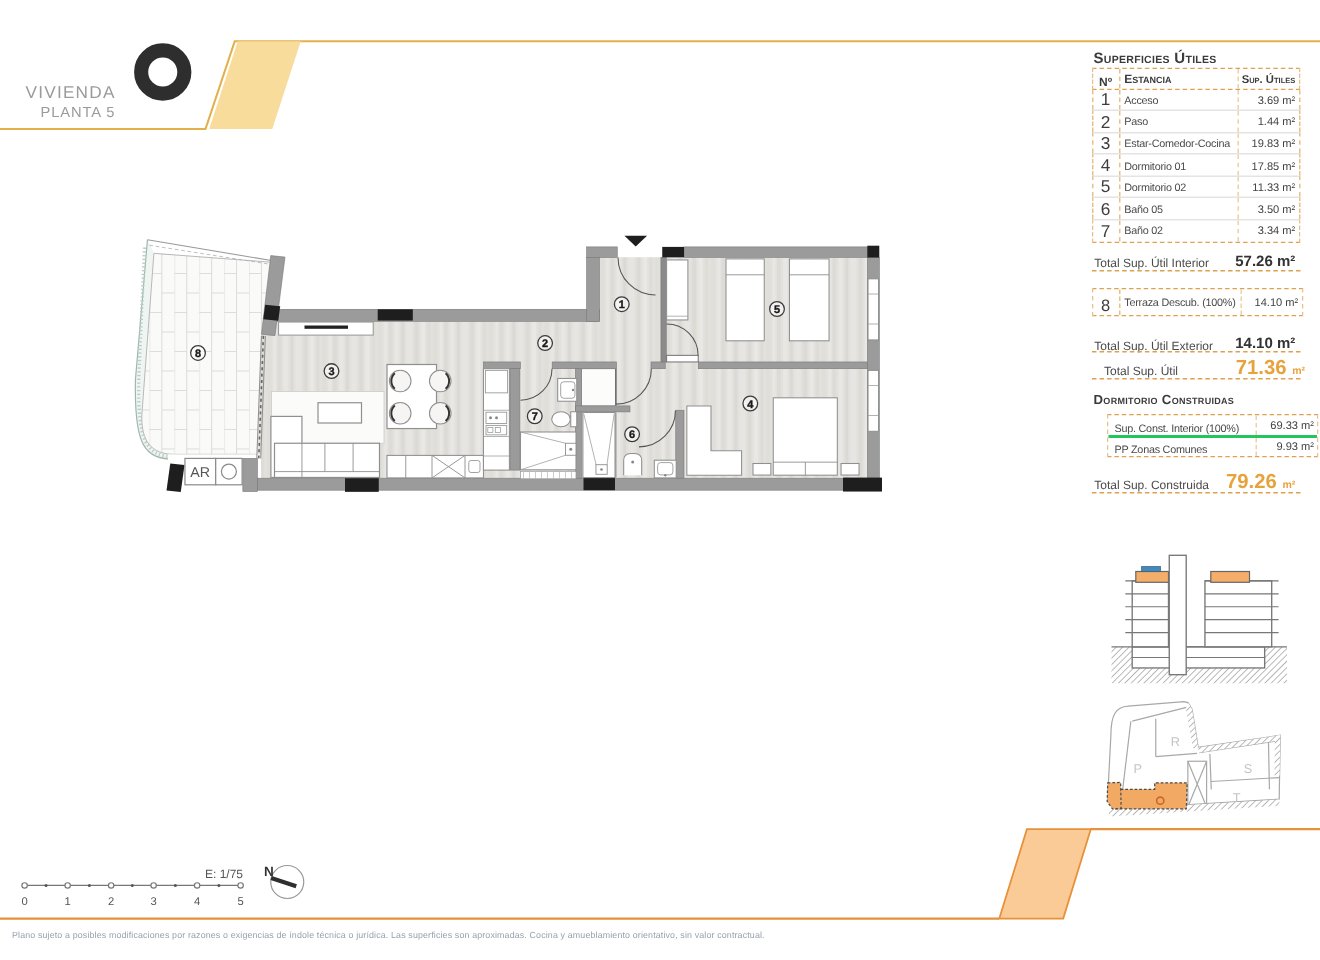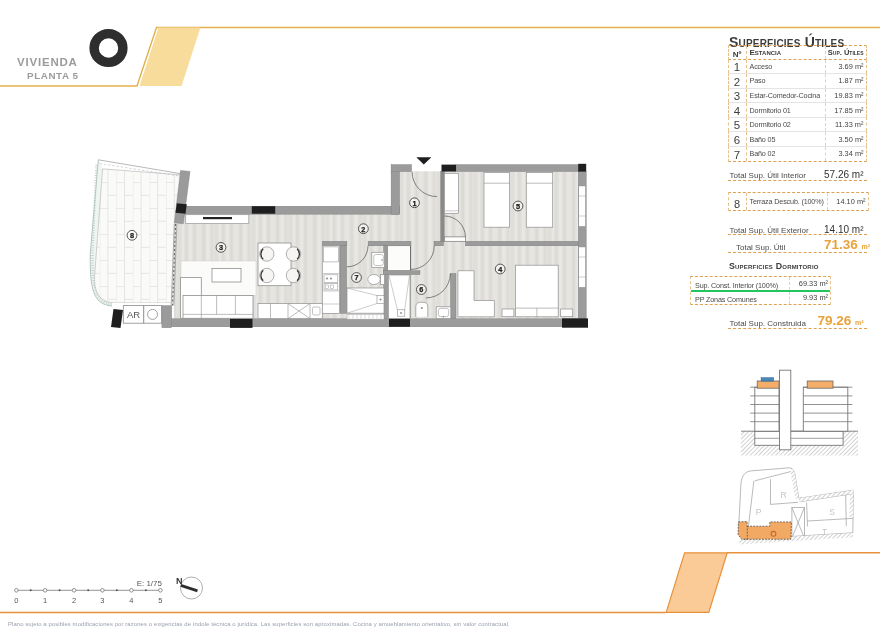--- a/index.html
+++ b/index.html
@@ -4,28 +4,28 @@
 html,body{margin:0;padding:0}
 #page{position:relative;width:880px;height:640px;background:#fff;font-family:"Liberation Sans",sans-serif;overflow:hidden}
 .abs{position:absolute}
 .sc{font-variant:small-caps;font-weight:bold;color:#3b3b3b}
 .row{display:flex;align-items:flex-end}
 .num{width:17px;text-align:center;font-size:11.5px;color:#3d3d3d}
 .nam{flex:1;font-size:7.2px;color:#4a4a4a;padding-left:3px;white-space:nowrap;letter-spacing:-0.15px;overflow:hidden}
 .val{font-size:7.4px;color:#3f3f3f;text-align:right;padding-right:2px;width:38px;border-left:1px dashed #ecd2a8;align-self:stretch;display:flex;align-items:center;justify-content:flex-end;white-space:nowrap}
 .dash{border-top:1px dashed #dfa050}
 .tot{font-size:8px;color:#4a4a4a}
-.big{font-size:10px;font-weight:normal;color:#333}
+.big{font-size:10px;font-weight:bold;color:#333}
 .org{color:#e8a23c;font-weight:bold;font-size:13.5px}
 </style></head><body>
 <div id="page">
 
-<div class="abs" style="left:17px;top:55.5px;font-size:11.5px;font-weight:bold;color:#9b9b9b;letter-spacing:0.8px">VIVIENDA</div>
-
-<div class="abs" style="left:27px;top:70px;font-size:9.8px;font-weight:bold;color:#9b9b9b;letter-spacing:0.6px">PLANTA 5</div>
+<div class="abs" style="left:17px;top:55.5px;font-size:11.5px;font-weight:normal;color:#9b9b9b;letter-spacing:0.8px">VIVIENDA</div>
+
+<div class="abs" style="left:27px;top:70px;font-size:9.8px;font-weight:normal;color:#9b9b9b;letter-spacing:0.6px">PLANTA 5</div>
 <svg class="abs" style="left:0;top:0" width="880" height="640">
 <defs>
 <pattern id="wd" width="37" height="200" patternUnits="userSpaceOnUse">
  <rect width="37" height="200" fill="#e3e1dd"></rect>
  <rect x="0" width="2.5" height="200" fill="#dddbd6"></rect>
  <rect x="4" width="3" height="200" fill="#e9e7e3"></rect>
  <rect x="8.5" width="2" height="200" fill="#dbd9d4"></rect>
  <rect x="12" width="4" height="200" fill="#e7e5e1"></rect>
  <rect x="17.5" width="2.5" height="200" fill="#dcdad5"></rect>
  <rect x="21.5" width="3" height="200" fill="#eae8e4"></rect>
@@ -364,40 +364,40 @@
 <circle cx="773.5" cy="533.8" r="2.4" fill="none" stroke="#c96a25" stroke-width="1.1"></circle>
 
 <g font-family="Liberation Sans, sans-serif" font-size="8.5" fill="#c4c4c4" text-anchor="middle">
 <text x="758.5" y="515">P</text>
         <text x="783.5" y="497.5">R</text>
         <text x="832" y="515">S</text>
         <text x="824.5" y="534.5">T</text>
 </g>
 </svg>
 
-<div class="abs sc" style="left:729px;top:33.5px;font-size:14px;letter-spacing:0.2px">Superficies Útiles</div>
+<div class="abs sc" style="left:729px;top:33.5px;font-size:10px;letter-spacing:0.2px">Superficies Útiles</div>
 
 <div class="abs" style="left:727.5px;top:44.5px;width:139px">
 
  <div class="row sc" style="height:13px;border-top:1px dashed #dfa050;border-bottom:1px dashed #dfa050;border-left:1px dashed #e7c08a;border-right:1px dashed #e7c08a;font-size:8px">
   <div style="width:17px;text-align:center">Nº</div>
   <div style="flex:1;padding-left:3px;border-left:1px dashed #e7c08a;height:13px;display:flex;align-items:center">Estancia</div>
   <div style="padding-right:2px;width:38px;border-left:1px dashed #ecd2a8;height:13px;display:flex;align-items:center;justify-content:flex-end;font-size:7.5px;white-space:nowrap">Sup. Útiles</div>
  </div>
 
  <div class="row" style="height:13.6px;border-left:1px dashed #e7c08a;border-right:1px dashed #e7c08a">
         <div class="num">1</div>
         <div class="nam" style="border-left:1px dashed #e7c08a;height:13.6px;display:flex;align-items:center">Acceso</div>
         <div class="val">3.69 m²</div>
       </div>
 
  <div class="row" style="height:13.6px;border-top:1px solid #e4e4e4;border-left:1px dashed #e7c08a;border-right:1px dashed #e7c08a">
         <div class="num">2</div>
         <div class="nam" style="border-left:1px dashed #e7c08a;height:13.6px;display:flex;align-items:center">Paso</div>
-        <div class="val">1.87 m²</div>
+        <div class="val">1.44 m²</div>
       </div>
 
  <div class="row" style="height:13.6px;border-top:1px solid #e4e4e4;border-left:1px dashed #e7c08a;border-right:1px dashed #e7c08a">
         <div class="num">3</div>
         <div class="nam" style="border-left:1px dashed #e7c08a;height:13.6px;display:flex;align-items:center">Estar-Comedor-Cocina</div>
         <div class="val">19.83 m²</div>
       </div>
 
  <div class="row" style="height:13.6px;border-top:1px solid #e4e4e4;border-left:1px dashed #e7c08a;border-right:1px dashed #e7c08a">
         <div class="num">4</div>
@@ -444,23 +444,23 @@
 
 <div class="abs dash" style="left:727.5px;top:234px;width:139px"></div>
 
 <div class="abs row" style="left:734px;top:235px;width:139px;height:17px">
       <div class="tot" style="padding-left:2px">Total Sup. Útil</div>
       <div class="org" style="margin-left:auto;padding-right:3px">71.36 <span style="font-size:7px">m²</span></div>
     </div>
 
 <div class="abs dash" style="left:727.5px;top:252.4px;width:139px"></div>
 
-<div class="abs sc" style="left:729px;top:261px;font-size:8.8px;letter-spacing:0.2px">Superficies Dormitorio</div>
-
-<div class="abs" style="left:690px;top:276.1px;width:139px;border-top:1px dashed #dfa050;border-bottom:1px dashed #dfa050;border-left:1px dashed #e7c08a;border-right:1px dashed #e7c08a">
+<div class="abs sc" style="left:729px;top:261px;font-size:8.8px;letter-spacing:0.2px">Dormitorio Construidas</div>
+
+<div class="abs" style="left:738px;top:276.1px;width:139px;border-top:1px dashed #dfa050;border-bottom:1px dashed #dfa050;border-left:1px dashed #e7c08a;border-right:1px dashed #e7c08a">
 
  <div class="row" style="height:12.5px">
         <div class="nam" style="padding-left:4px">Sup. Const. Interior (100%)</div>
         <div class="val">69.33 m²</div>
       </div>
 
  <div class="row" style="height:12.5px;border-top:2px solid #22c55e">
         <div class="nam" style="padding-left:4px">PP Zonas Comunes</div>
         <div class="val">9.93 m²</div>
       </div>

